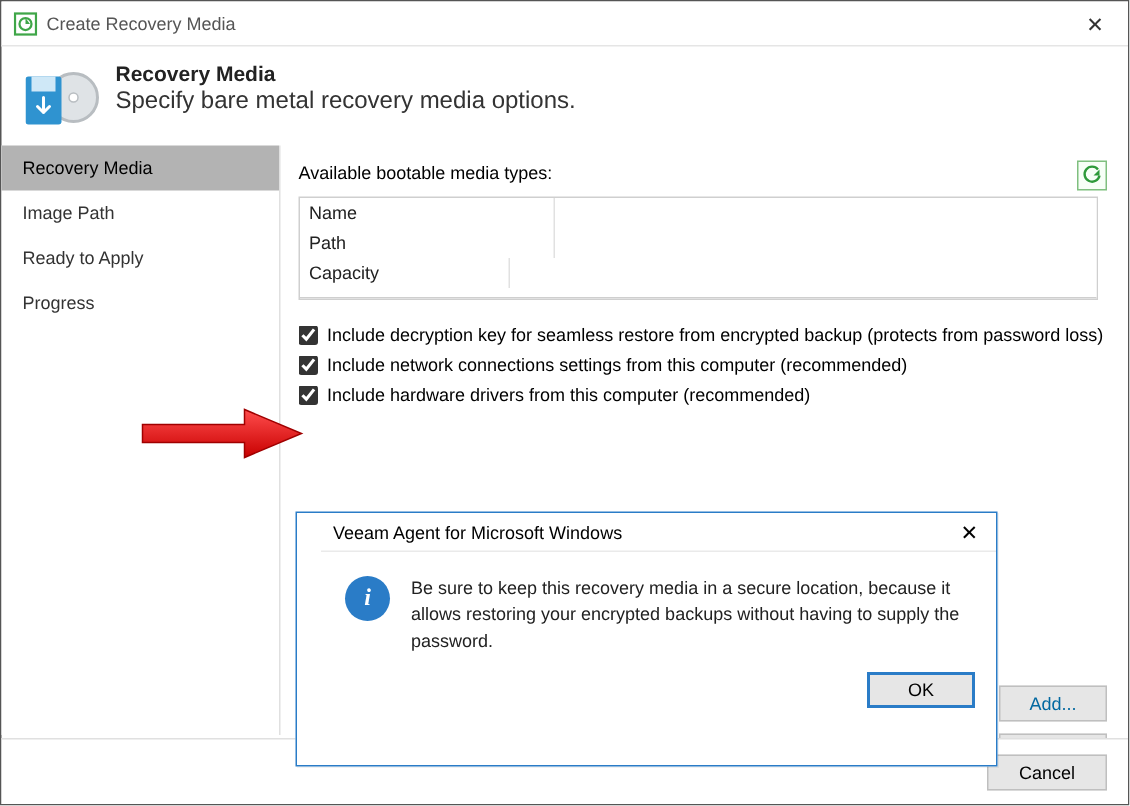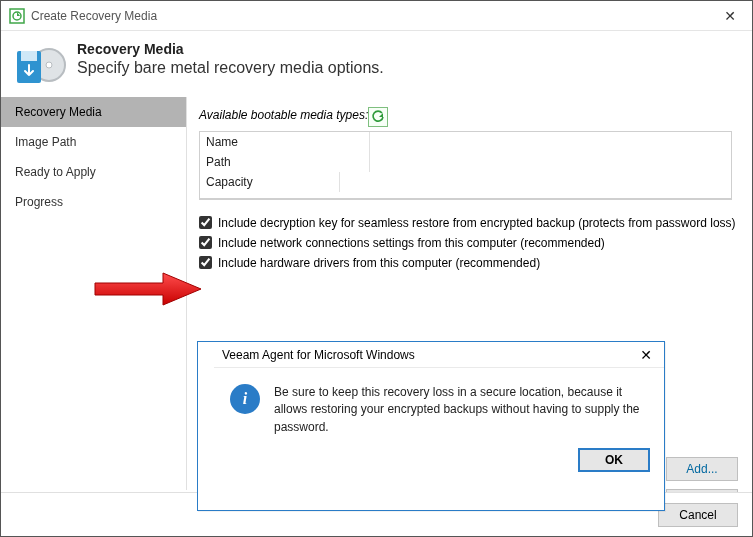--- a/index.html
+++ b/index.html
@@ -79,21 +79,21 @@
     background:#b3b3b3;
     color:#000;
   }
   .content {
     flex: 1;
     padding: 10px 14px 0 12px;
     position: relative;
   }
   .media-label { margin-bottom:4px; }
   .media-header {
-    display:flex; align-items:center; justify-content:flex-start;font-style:italic;
+    display:flex; align-items:center; justify-content:space-between;
   }
   .refresh-btn {
     width:20px; height:20px; border:1px solid #7fbf7f;
     display:flex; align-items:center; justify-content:center;
     background:#f7fff7;
   }
   .table {
     border:1px solid #cfcfcf;
     margin-top:4px;
     width: 533px;
@@ -119,21 +119,21 @@
   }
   .table-row.sel { background:#e5e5e5; }
   .table-row > div { padding:0 6px; font-size:12px; }
   .mini-icon {
     width:16px; height:10px; border:1px solid #2a70c8;
     background:#d8e8ff; display:inline-block; margin-right:6px;
     vertical-align:middle;
   }
 
   .checks { margin-top:16px; }
-  .check-row { display:flex; gap:6px; margin:6px 0; font-size:12px;}
+  .check-row { display:flex; align-items:center; gap:6px; margin:6px 0; font-size:12px;}
   .check-row input { width:13px; height:13px; accent-color:#333; margin:0;}
   
   .side-buttons {
     position:absolute; right:14px; top:360px;
     display:flex; flex-direction:column; gap:8px;
   }
   .btn {
     width:72px; height:24px; border:1px solid #bfbfbf;
     background:#e6e6e6; color:#0369a1;
     font-size:12px;
@@ -173,21 +173,21 @@
     background:#2a7cc7; color:#fff; font-weight:700;
     display:flex; align-items:center; justify-content:center;
     font-family: Georgia, serif; font-style: italic; font-size:16px;
     flex-shrink:0;
   }
   .modal-msg { font-size:12px; line-height:1.45; color:#222; max-width:380px;}
   .modal-buttons {
     display:flex; justify-content:flex-end; padding:4px 14px 12px 0;
   }
   .modal-buttons .btn {
-    width:72px; border:2px solid #2a7cc7; background:#e6e6e6; color:#000;font-weight:bold;
+    width:72px; border:2px solid #2a7cc7; background:#e6e6e6; color:#000;
   }
 
   
   .arrow {
     position:absolute; left:92px; top:270px; z-index:5;
     pointer-events:none;
   }
 </style>
 </head>
 <body>
@@ -295,20 +295,20 @@
     <path d="M2 12 L70 12 L70 2 L108 18 L70 34 L70 24 L2 24 Z" fill="url(#g)" stroke="#a00000" stroke-width="1"></path>
   </svg>
 
   <div class="modal">
     <div class="modal-title">
       <span>Veeam Agent for Microsoft Windows</span>
       <span class="mclose">✕</span>
     </div>
     <div class="modal-body">
       <div class="info-icon">i</div>
-      <div class="modal-msg">Be sure to keep this recovery loss in a secure location, because it allows restoring your encrypted backups without having to supply the password.</div>
+      <div class="modal-msg">Be sure to keep this recovery media in a secure location, because it allows restoring your encrypted backups without having to supply the password.</div>
     </div>
     <div class="modal-buttons">
       <button class="btn">OK</button>
     </div>
   </div>
 
 </div>
 
 </body></html>

